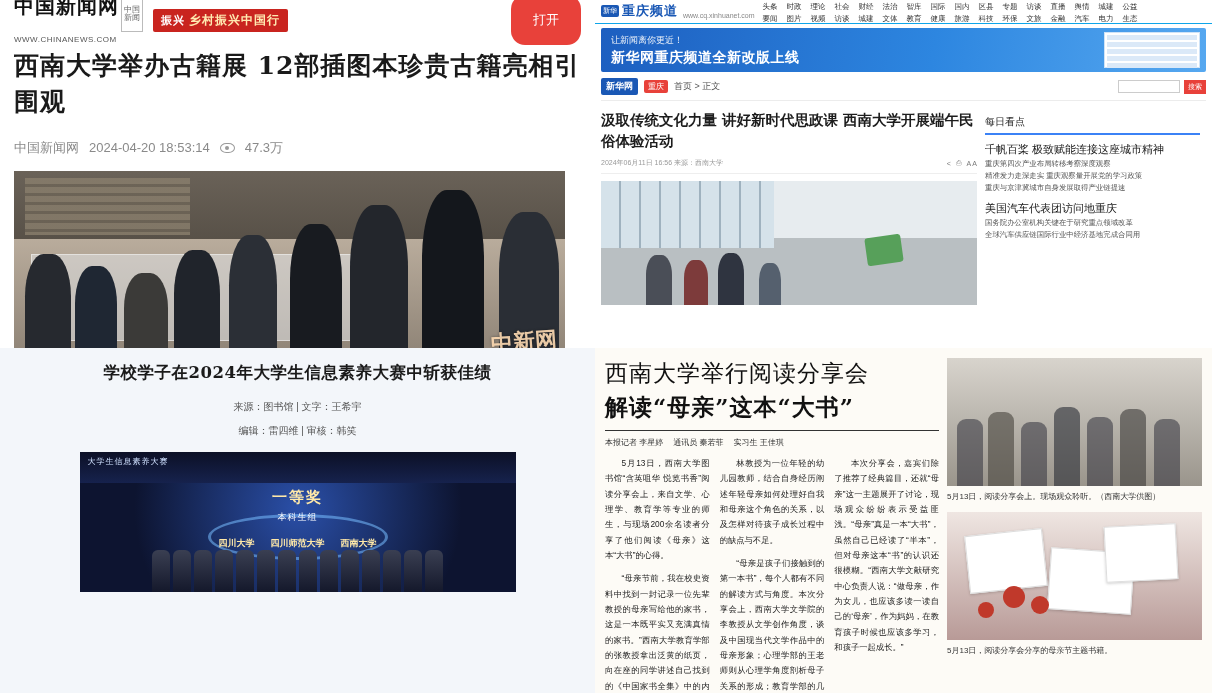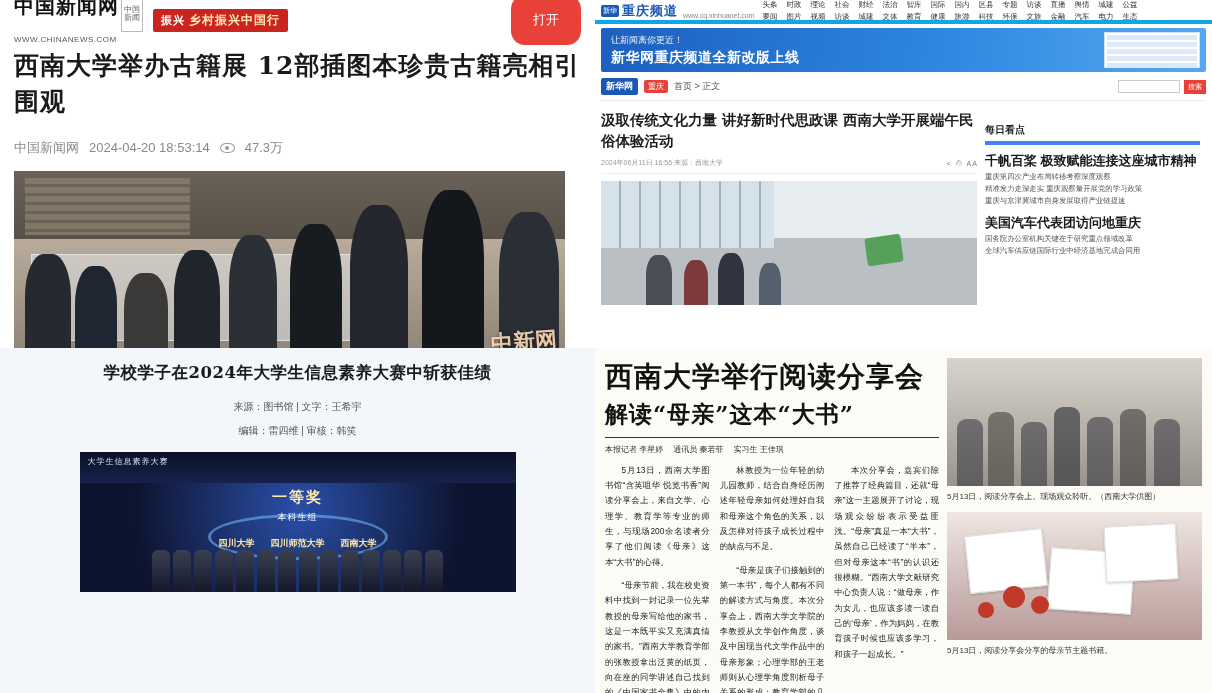--- a/index.html
+++ b/index.html
@@ -61,22 +61,22 @@
   .person{position:absolute;bottom:0;border-radius:40% 40% 0 0;}
   .ph-watermark{
     position:absolute; right:8px; bottom:4px; color:rgba(255,220,180,.9);
     font-family:"DejaVu Serif", serif; font-size:22px; font-weight:bold;
     transform:rotate(-4deg); text-shadow:0 0 3px rgba(0,0,0,.4);
   }
 
   
   .p2 { position:relative; background:#fff; overflow:hidden; font-size:9px; }
   .p2-nav {
-    display:flex; align-items:center; gap:0;
-    border-bottom:4px solid #0ea5e9; height:24px; padding:2px 6px 0 6px;
+    display:flex; align-items:flex-start; gap:0;
+    border-bottom:1px solid #0ea5e9; height:24px; padding:2px 6px 0 6px;
   }
   .p2-logo { display:flex; align-items:center; gap:3px; margin-right:8px;}
   .p2-logo .xh-mark{background:#1a58b5;color:#fff;font-size:7px;padding:2px 2px;border-radius:2px;line-height:1.1;text-align:center;}
   .p2-logo .xh-txt{font-family:"DejaVu Serif",serif;font-size:13px;font-weight:bold;color:#1a58b5;letter-spacing:1px;}
   .p2-url{font-size:7px;color:#888;margin-left:2px;align-self:flex-end;padding-bottom:1px;}
   .navcols{display:flex;gap:9px;flex:1;}
   .navcol{display:flex;flex-direction:column;gap:2px;font-size:7.5px;color:#333;}
   .navcol span{white-space:nowrap;}
   .p2-ad {
     margin:4px 6px 0 6px; height:44px; border-radius:2px; position:relative; overflow:hidden;
@@ -107,23 +107,23 @@
   .ph2-win{position:absolute;left:0;top:0;width:46%;height:54%;background:repeating-linear-gradient(to right,#d5e2ea 0 18px,#9fb2bf 18px 20px);}
   .ph2-board{position:absolute;right:4%;top:10%;width:44%;height:58%;background:#2f7d52;border:3px solid #f0f0f0;}
   .ph2-board .bt{color:#fff;font-size:13px;font-weight:bold;text-align:center;margin-top:14px;font-family:"DejaVu Serif",serif;}
   .ph2-zong{position:absolute;right:20%;top:44%;width:36px;height:28px;background:#57a05a;border-radius:3px;transform:rotate(-8deg);}
   .p2-side{width:215px;}
   .side-banner{height:108px;background:linear-gradient(135deg,#0f2f6b,#1558a8);position:relative;overflow:hidden;}
   .side-banner .sb-url{color:#9fc7ef;font-size:6px;position:absolute;top:4px;left:50%;transform:translateX(-50%);letter-spacing:1px;}
   .side-banner .sb-logo{color:#fff;font-weight:bold;font-size:17px;text-align:center;margin-top:26px;font-family:"DejaVu Serif",serif;}
   .side-banner .sb-n{color:#e8413a;}
   .side-banner .sb-slogan{color:#dbe8f7;font-size:8px;text-align:center;margin-top:12px;}
-  .side-h{font-size:10px;font-weight:bold;color:#1d1d1d;border-bottom:4px solid #3b82f6;padding:6px 0 4px 0;margin-top:8px;}
+  .side-h{font-size:10px;font-weight:normal;color:#1d1d1d;border-bottom:2px solid #3b82f6;padding:6px 0 4px 0;}
   .side-item{margin-top:6px;}
-  .side-item .si-t{font-size:13px;color:#1a1a1a;font-weight:bold;line-height:1.5;}
+  .side-item .si-t{font-size:11px;color:#1a1a1a;font-weight:normal;line-height:1.5;}
   .side-item .si-l{font-size:7.4px;color:#555;line-height:1.65;}
 
   
   .p3{background:#f3f6fa;padding:14px 34px 0 34px;overflow:hidden;position:relative;}
   .p3-title{font-family:"DejaVu Serif",serif;font-size:16.5px;font-weight:bold;text-align:center;color:#1a1a1a;letter-spacing:.5px;}
   .p3-meta{text-align:center;font-size:10px;color:#555;margin-top:16px;}
   .p3-meta2{text-align:center;font-size:10px;color:#555;margin-top:10px;}
   .p3-p{font-size:11.5px;line-height:2.05;color:#222;margin-top:18px;text-align:justify;text-indent:2em;}
   .p3-photo{margin:14px auto 0 auto;width:436px;height:140px;position:relative;overflow:hidden;background:#101a3a;}
   .ph3-bg{position:absolute;inset:0;background:radial-gradient(circle at 50% 40%,#2a4fa8,#0d1430 70%);}
@@ -133,21 +133,21 @@
   .ph3-award .a1{font-size:15px;font-weight:bold;font-family:"DejaVu Serif",serif;letter-spacing:2px;}
   .ph3-award .a2{font-size:9px;color:#fff;margin-top:4px;letter-spacing:1px;}
   .ph3-ring{position:absolute;left:50%;top:44%;transform:translateX(-50%);width:180px;height:46px;border:3px solid rgba(120,190,255,.55);border-radius:50%;}
   .ph3-unis{position:absolute;left:0;bottom:30%;width:100%;display:flex;justify-content:center;gap:16px;color:#ffe9a8;font-size:9px;font-weight:bold;}
   .ph3-people{position:absolute;left:0;bottom:0;width:100%;height:30%;display:flex;justify-content:center;gap:3px;align-items:flex-end;}
   .ph3-people i{display:block;width:18px;height:100%;background:linear-gradient(#3a3f52,#14182b);border-radius:6px 6px 0 0;}
 
   
   .p4{background:#fdfbf6;overflow:hidden;position:relative;display:flex;}
   .p4-left{width:352px;padding:10px 8px 0 10px;}
-  .p4-h1{font-family:"DejaVu Serif",serif;font-size:28px;font-weight:bold;color:#111;letter-spacing:1px;line-height:1.35;}
+  .p4-h1{font-family:"DejaVu Serif",serif;font-size:23px;font-weight:normal;color:#111;letter-spacing:1px;line-height:1.35;}
   .p4-h2{font-family:"DejaVu Serif",serif;font-size:23px;font-weight:bold;color:#111;letter-spacing:1px;line-height:1.35;margin-top:2px;}
   .p4-rule{border-bottom:1.5px solid #333;margin:8px 0 6px 0;}
   .p4-byline{font-size:8px;color:#333;line-height:1.6;display:flex;gap:10px;}
   .p4-cols{display:flex;gap:10px;margin-top:6px;}
   .p4-col{flex:1;font-size:8.3px;line-height:1.85;color:#222;text-align:justify;}
   .p4-col p{margin:0 0 8px 0;text-indent:2em;}
   .p4-right{width:265px;padding:10px 10px 0 0;}
   .p4-img{width:100%;height:128px;position:relative;overflow:hidden;background:#c7c2bb;}
   .img-a{background:linear-gradient(#d8d4cd,#9a958c);}
   .img-b{background:linear-gradient(#efe6e2,#b89a97);}

